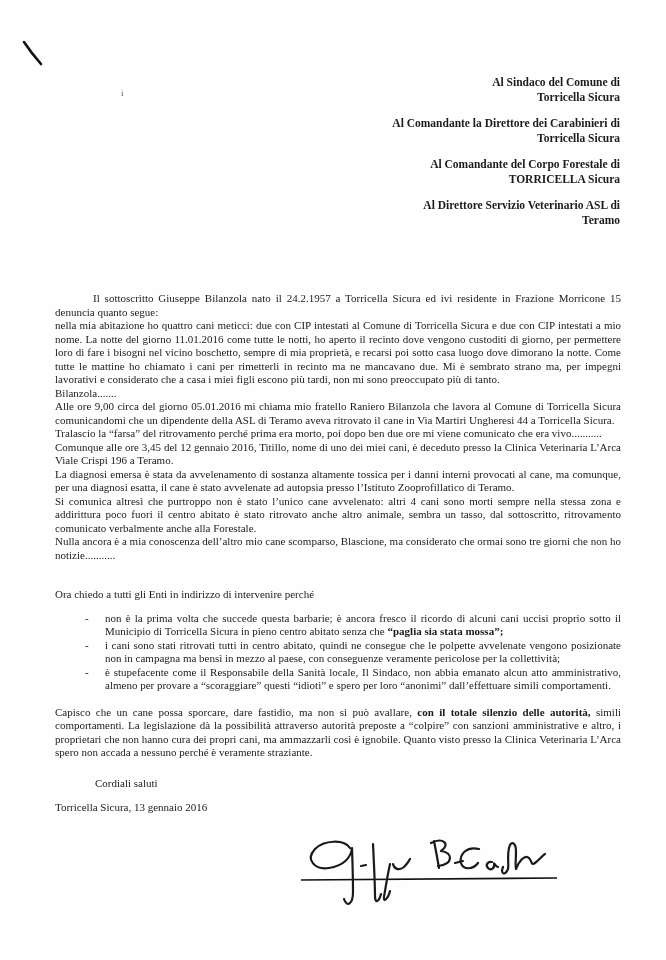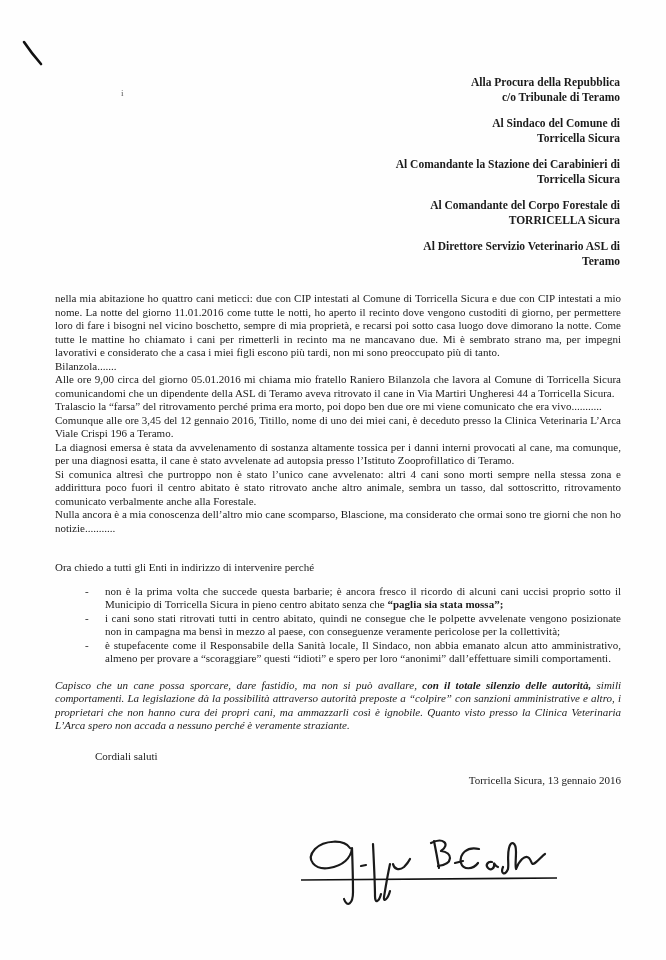--- a/index.html
+++ b/index.html
@@ -31,64 +31,61 @@
     font-size:11px; line-height:13.5px;
     text-align:justify;
   }
   .letter-body p { margin:0; }
   .p-first { text-indent:38px; }
   .request-intro { margin-top:26px !important; text-align:left; }
   .bullets { margin:10px 0 0 0; padding:0; list-style:none; }
   .bullets li { display:flex; padding-left:30px; }
   .bullets .dash { flex:none; width:20px; }
   .bullets .b-text { flex:1; text-align:justify; }
-  .capisco { margin-top:13px !important;font-style:italic; }
+  .capisco { margin-top:13px !important; }
   .closing { margin-top:17px !important; text-indent:40px; text-align:left; }
-  .dateline { margin-top:11px !important; margin-left:20px; text-align:right; }
+  .dateline { margin-top:11px !important; margin-left:20px; text-align:left; }
   b.inline-bold { font-weight:700; }
   
   .signature { position:absolute; left:295px; top:836px; }
   .sig-path { fill:none; stroke:#1a1a1a; stroke-width:2.2; stroke-linecap:round; stroke-linejoin:round; }
   .sig-line { stroke:#111; stroke-width:1.6; }
   .mark-path { fill:none; stroke:#111; stroke-width:2.6; stroke-linecap:round; }
 </style>
 </head>
 <body>
 
 <div class="page">
 
   <svg class="pen-stroke" width="24" height="28" viewBox="0 0 24 28">
     <path class="mark-path" d="M2,2 C6,8 12,16 19,24"></path>
   </svg>
   <span class="stray-mark">i</span>
 
   <div class="recipients">
     <div class="recipient-block">
-      <div>Alla Procura della Repubblica</div>
-      <div>c/o Tribunale di Teramo</div>
-    </div>
-    <div class="recipient-block">
       <div>Al Sindaco del Comune di</div>
       <div>Torricella Sicura</div>
     </div>
     <div class="recipient-block">
-      <div>Al Comandante la Stazione dei Carabinieri di</div>
+      <div>Al Comandante la Direttore dei Carabinieri di</div>
       <div>Torricella Sicura</div>
     </div>
     <div class="recipient-block">
       <div>Al Comandante del Corpo Forestale di</div>
       <div>TORRICELLA Sicura</div>
     </div>
     <div class="recipient-block">
       <div>Al Direttore Servizio Veterinario ASL di</div>
       <div>Teramo</div>
     </div>
   </div>
 
   <div class="letter-body">
+    <p class="p-first">Il sottoscritto Giuseppe Bilanzola nato il 24.2.1957 a Torricella Sicura ed ivi residente in Frazione Morricone 15 denuncia quanto segue:</p>
     <p>nella mia abitazione ho quattro cani meticci: due con CIP intestati al Comune di Torricella Sicura e due con CIP intestati a mio nome. La notte del giorno 11.01.2016 come tutte le notti, ho aperto il recinto dove vengono custoditi di giorno, per permettere loro di fare i bisogni nel vicino boschetto, sempre di mia proprietà, e recarsi poi sotto casa luogo dove dimorano la notte. Come tutte le mattine ho chiamato i cani per rimetterli in recinto ma ne mancavano due. Mi è sembrato strano ma, per impegni lavorativi e considerato che a casa i miei figli escono più tardi, non mi sono preoccupato più di tanto.</p>
     <p>Bilanzola.......</p>
     <p>Alle ore 9,00 circa del giorno 05.01.2016 mi chiama mio fratello Raniero Bilanzola che lavora al Comune di Torricella Sicura comunicandomi che un dipendente della ASL di Teramo aveva ritrovato il cane in Via Martiri Ungheresi 44 a Torricella Sicura.</p>
     <p>Tralascio la “farsa” del ritrovamento perché prima era morto, poi dopo ben due ore mi viene comunicato che era vivo...........</p>
     <p>Comunque alle ore 3,45 del 12 gennaio 2016, Titillo, nome di uno dei miei cani, è deceduto presso la Clinica Veterinaria L’Arca Viale Crispi 196 a Teramo.</p>
     <p>La diagnosi emersa è stata da avvelenamento di sostanza altamente tossica per i danni interni provocati al cane, ma comunque, per una diagnosi esatta, il cane è stato avvelenate ad autopsia presso l’Istituto Zooprofillatico di Teramo.</p>
     <p>Si comunica altresì che purtroppo non è stato l’unico cane avvelenato: altri 4 cani sono morti sempre nella stessa zona e addirittura poco fuori il centro abitato è stato ritrovato anche altro animale, sembra un tasso, dal sottoscritto, ritrovamento comunicato verbalmente anche alla Forestale.</p>
     <p>Nulla ancora è a mia conoscenza dell’altro mio cane scomparso, Blascione, ma considerato che ormai sono tre giorni che non ho notizie...........</p>
 
     <p class="request-intro">Ora chiedo a tutti gli Enti in indirizzo di intervenire perché</p>

